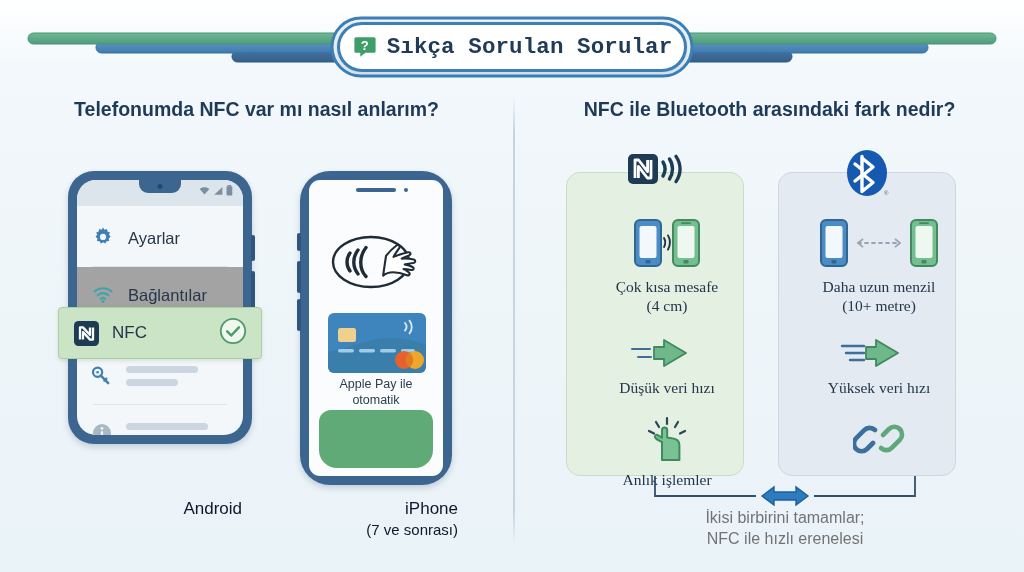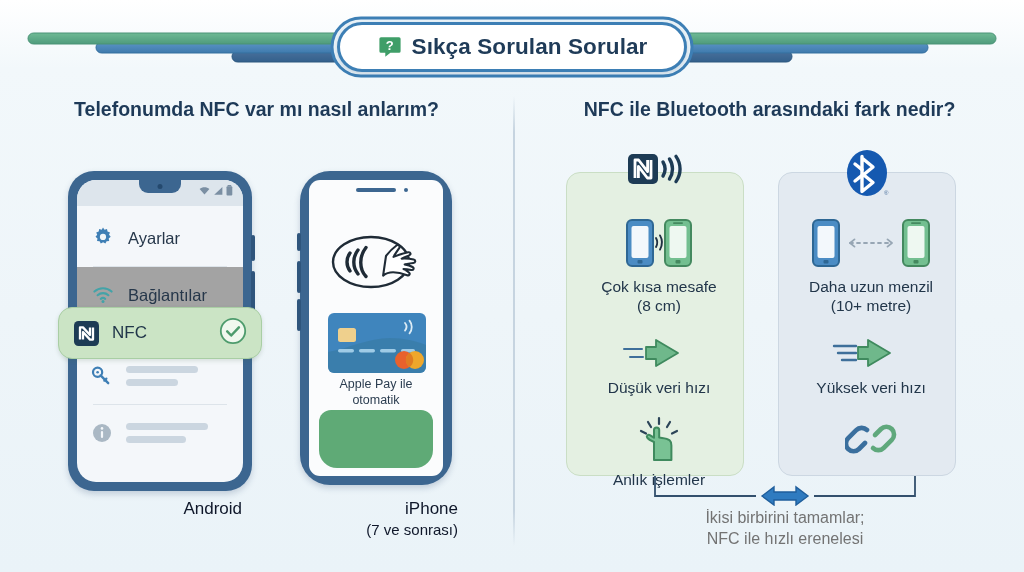--- a/index.html
+++ b/index.html
@@ -19,41 +19,42 @@
   #title-pill {
     position:absolute; left:337px; top:22px; width:350px; height:50px;
     background:#ffffff; border:3px solid #3d7fb5; border-radius:26px;
     display:flex; align-items:center; justify-content:center; gap:9px;
     box-shadow:0 2px 4px rgba(40,80,120,.18);
     z-index:6;
   }
   #title-pill .t {
     font-size:22.5px; font-weight:bold; color:#1f3b58; letter-spacing:.1px;
     white-space:nowrap;
+    font-family:Liberation Mono, monospace;
   }
 
   
   #divider {
     position:absolute; left:513px; top:96px; width:2px; height:450px;
     background:linear-gradient(180deg,rgba(190,205,218,0) 0%,#c6d4e0 8%,#c6d4e0 92%,rgba(190,205,218,0) 100%);
   }
 
   
   .panel { position:absolute; top:92px; }
   #panel-left  { left:0;    width:513px; }
   #panel-right { left:515px; width:509px; }
 
   .panel-head {
     text-align:center; font-size:19.5px; font-weight:bold; color:#1e3a58;
     margin-top:6px; white-space:nowrap;
   }
 
   
   #android-phone {
-    position:absolute; left:68px; top:171px; width:184px; height:320px;
+    position:absolute; left:68px; top:171px; width:184px; height:273px;
     background:#3c6690; border:0; border-radius:26px;
     box-shadow:0 3px 6px rgba(40,70,110,.22);
   }
   #android-phone .inner {
     position:absolute; left:9px; top:9px; right:9px; bottom:9px;
     background:#f4f7fa; border-radius:19px; overflow:hidden;
   }
   #android-phone .notch {
     position:absolute; left:50%; transform:translateX(-50%); top:0;
     width:42px; height:13px; background:#3c6690;
@@ -79,21 +80,21 @@
   .arow .lbl { font-size:16.5px; color:#26374a; }
   .arow.shaded { background:#a3a3a3; }
   .rowdiv { position:absolute; left:16px; right:16px; height:1px; background:#dde4ea; }
 
   .plines { display:flex; flex-direction:column; gap:6px; }
   .plines i { display:block; height:7px; border-radius:4px; background:#cbd6e0; }
 
   
   #nfc-callout {
     position:absolute; left:58px; top:307px; width:204px; height:52px;
-    background:#cbe4c5; border:1.5px solid #a9ceA4; border-radius:14px;
+    background:#cbe4c5; border:1.5px solid #a9ceA4; border-radius:4px;
     display:flex; align-items:center; padding:0 14px; gap:12px;
     box-shadow:0 2px 4px rgba(60,100,70,.16);
     z-index:5;
   }
   #nfc-callout .lbl { font-size:17px; color:#21364a; font-weight:normal; }
   #nfc-callout .chk { margin-left:auto; }
 
   
   #iphone {
     position:absolute; left:300px; top:171px; width:152px; height:314px;
@@ -131,21 +132,21 @@
   
   .cmp-card {
     position:absolute; top:172px; width:178px; height:304px;
     border-radius:14px;
   }
   #card-nfc { left:566px; background:#e4f0e2; border:1.5px solid #cadec5; }
   #card-bt  { left:778px; background:#e3eaf1; border:1.5px solid #ccd7e2; }
 
   .cmp-badge { position:absolute; top:-24px; left:50%; transform:translateX(-50%); }
 
-  .feat { position:absolute; left:4px; width:100%; text-align:center; }
+  .feat { position:absolute; left:12px; width:100%; text-align:center;font-family:Liberation Serif, serif; }
   .feat .ftxt { font-size:15.5px; line-height:1.24; color:#22364a; margin-top:4px; }
 
   
   #bracket { position:absolute; left:640px; top:476px; width:290px; height:30px; }
   #bottom-note {
     position:absolute; left:600px; top:508px; width:370px; text-align:center;
     font-size:16px; line-height:1.3; color:#737373;
   }
 </style>
 </head>
@@ -360,21 +361,21 @@
       <rect x="58" y="5.2" width="10" height="1.8" rx=".9" fill="#44895f"></rect>
       <rect x="60.5" y="43" width="5" height="3.4" rx="1" fill="#44895f"></rect>
       <rect x="22.5" y="43" width="5" height="3.4" rx="1" fill="#2e6794"></rect>
       <g fill="none" stroke="#1f3042" stroke-linecap="round">
         <path d="M41 21c1.5 2.7 1.5 6.3 0 9" stroke-width="1.9"></path>
         <path d="M45 18.4c2.4 4.2 2.4 9.8 0 14.2" stroke-width="1.9"></path>
       </g>
     </svg>
     <div class="ftxt">
       <span>Çok kısa mesafe</span><br>
-      <span>(8 cm)</span>
+      <span>(4 cm)</span>
     </div>
   </div>
 
   <div class="feat" style="top:163px;">
     <svg width="94" height="34" viewBox="0 0 94 34">
       <path d="M44 4l22 13-22 13v-7H34v-12h10z" fill="#6fb88b" stroke="#3f8a5e" stroke-width="1.8" stroke-linejoin="round"></path>
       <g stroke="#3e6f9a" stroke-linecap="round">
         <path d="M12 13h18" stroke-width="2"></path>
         <path d="M18 21h13" stroke-width="2"></path>
       </g>

